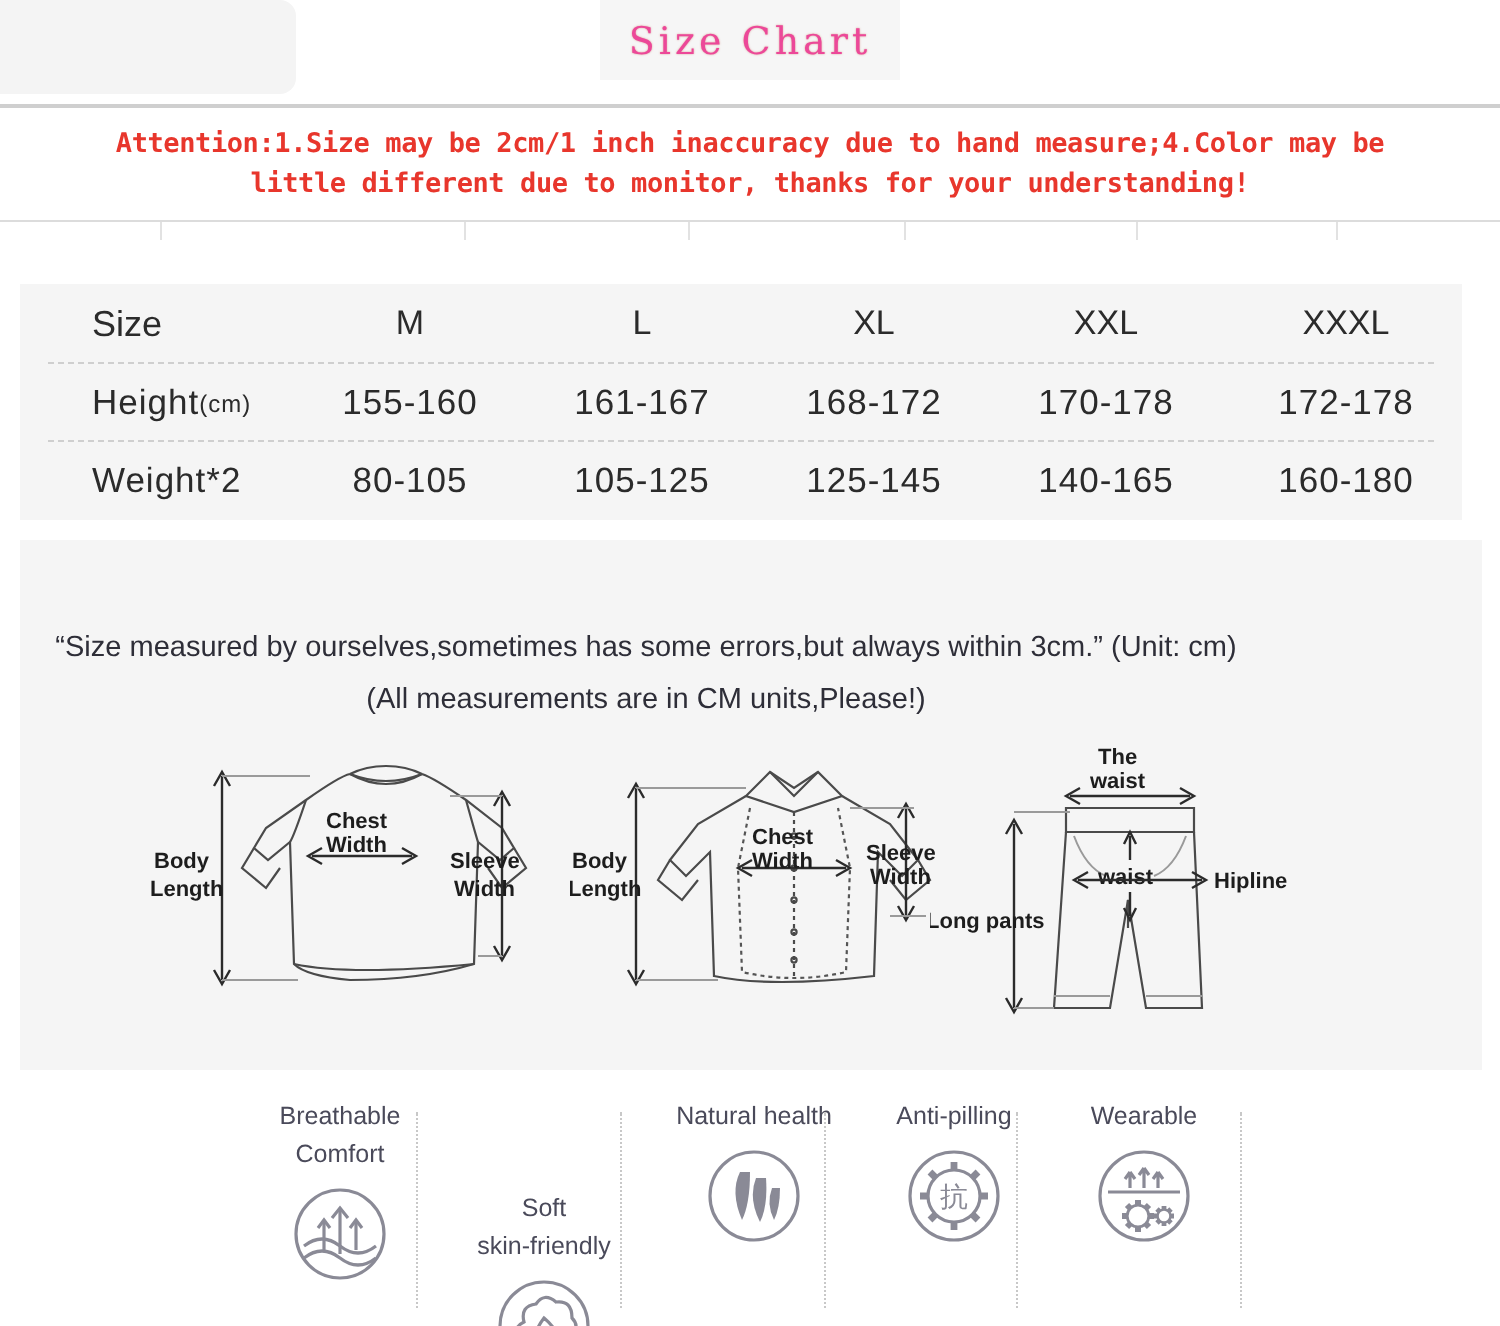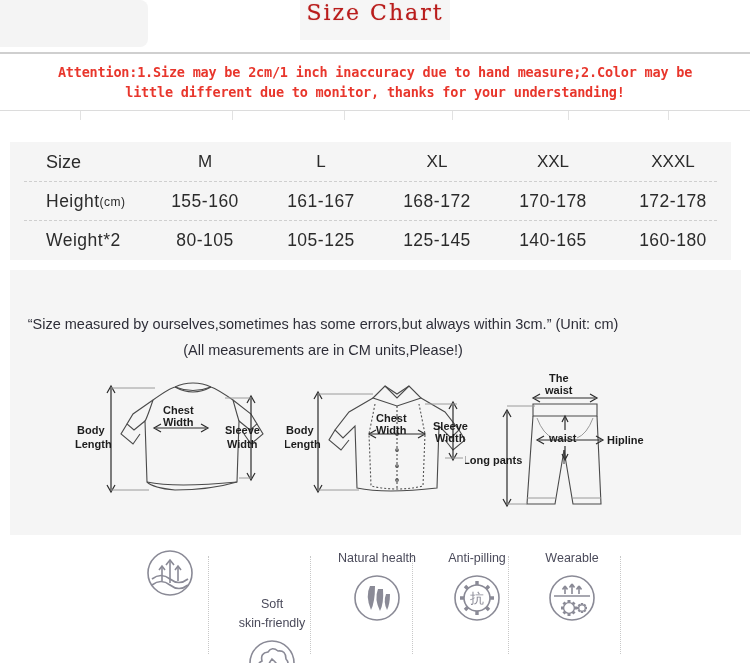--- a/index.html
+++ b/index.html
@@ -10,25 +10,25 @@
     overflow:hidden;
     position:relative;
   }
   .page{position:relative;width:750px;height:663px;}
 
   
   .title-band{position:absolute;left:0;top:0;width:750px;height:53px;}
   .title-bg-left{position:absolute;left:0;top:0;width:148px;height:47px;background:#f4f4f4;border-radius:0 8px 8px 0;}
   .title-bg-mid{position:absolute;left:300px;top:0;width:150px;height:40px;background:#f6f6f6;}
   .title-text{
-    position:absolute;left:0;top:0;width:750px;
+    position:absolute;left:0;top:10px;width:750px;
     text-align:center;
     font-family:"DejaVu Serif", serif;
-    font-size:22px;letter-spacing:2px;
-    color:#b91c1c;
+    font-size:19px;letter-spacing:2px;
+    color:#ec4899;
     text-shadow:0 0 1px rgba(192,57,43,.5);
   }
   .rule-top{position:absolute;left:0;top:52px;width:750px;height:2px;background:#cfcfcf;}
 
   
   .attention{
     position:absolute;left:0;top:62px;width:750px;
     text-align:center;
     font-family:"DejaVu Sans Mono", monospace;
     font-weight:bold;
@@ -135,21 +135,21 @@
 <div class="page">
 
   <div class="title-band">
     <div class="title-bg-left"></div>
     <div class="title-bg-mid"></div>
     <div class="title-text">Size Chart</div>
   </div>
   <div class="rule-top"></div>
 
   <div class="attention">
-    <span class="l1">Attention:1.Size may be 2cm/1 inch inaccuracy due to hand measure;2.Color may be</span>
+    <span class="l1">Attention:1.Size may be 2cm/1 inch inaccuracy due to hand measure;4.Color may be</span>
     <span class="l2">little different due to monitor, thanks for your understanding!</span>
   </div>
   <div class="rule-mid"></div>
   <div class="tickrow">
     <i style="left:80px"></i>
       <i style="left:232px"></i>
       <i style="left:344px"></i>
     <i style="left:452px"></i>
       <i style="left:568px"></i>
       <i style="left:668px"></i>
@@ -317,20 +317,24 @@
         <line class="stl" x1="42" y1="34" x2="70" y2="34"></line>
         <line class="stl" x1="42" y1="132" x2="62" y2="132"></line>
         <text class="txt" x="-2" y="92">Long pants</text>
       </svg>
     </div>
   </div>
 
   <div class="features">
 
     <div class="feat f0">
+      <div class="flabel">
+        <span>Breathable</span>
+        <span class="ln2">Comfort</span>
+      </div>
       <div class="ficon">
         <svg width="52" height="52" viewBox="0 0 52 52">
           <circle class="icn" cx="26" cy="26" r="22"></circle>
           <path class="icn" d="M26 14 L26 36"></path>
           <path class="icn" d="M22 18 L26 13 L30 18"></path>
           <path class="icn" d="M18 20 L18 34"></path>
           <path class="icn" d="M15 23 L18 19 L21 23"></path>
           <path class="icn" d="M34 20 L34 34"></path>
           <path class="icn" d="M31 23 L34 19 L37 23"></path>
           <path class="icn" d="M8 32 Q17 25 26 32 Q35 39 44 32"></path>

